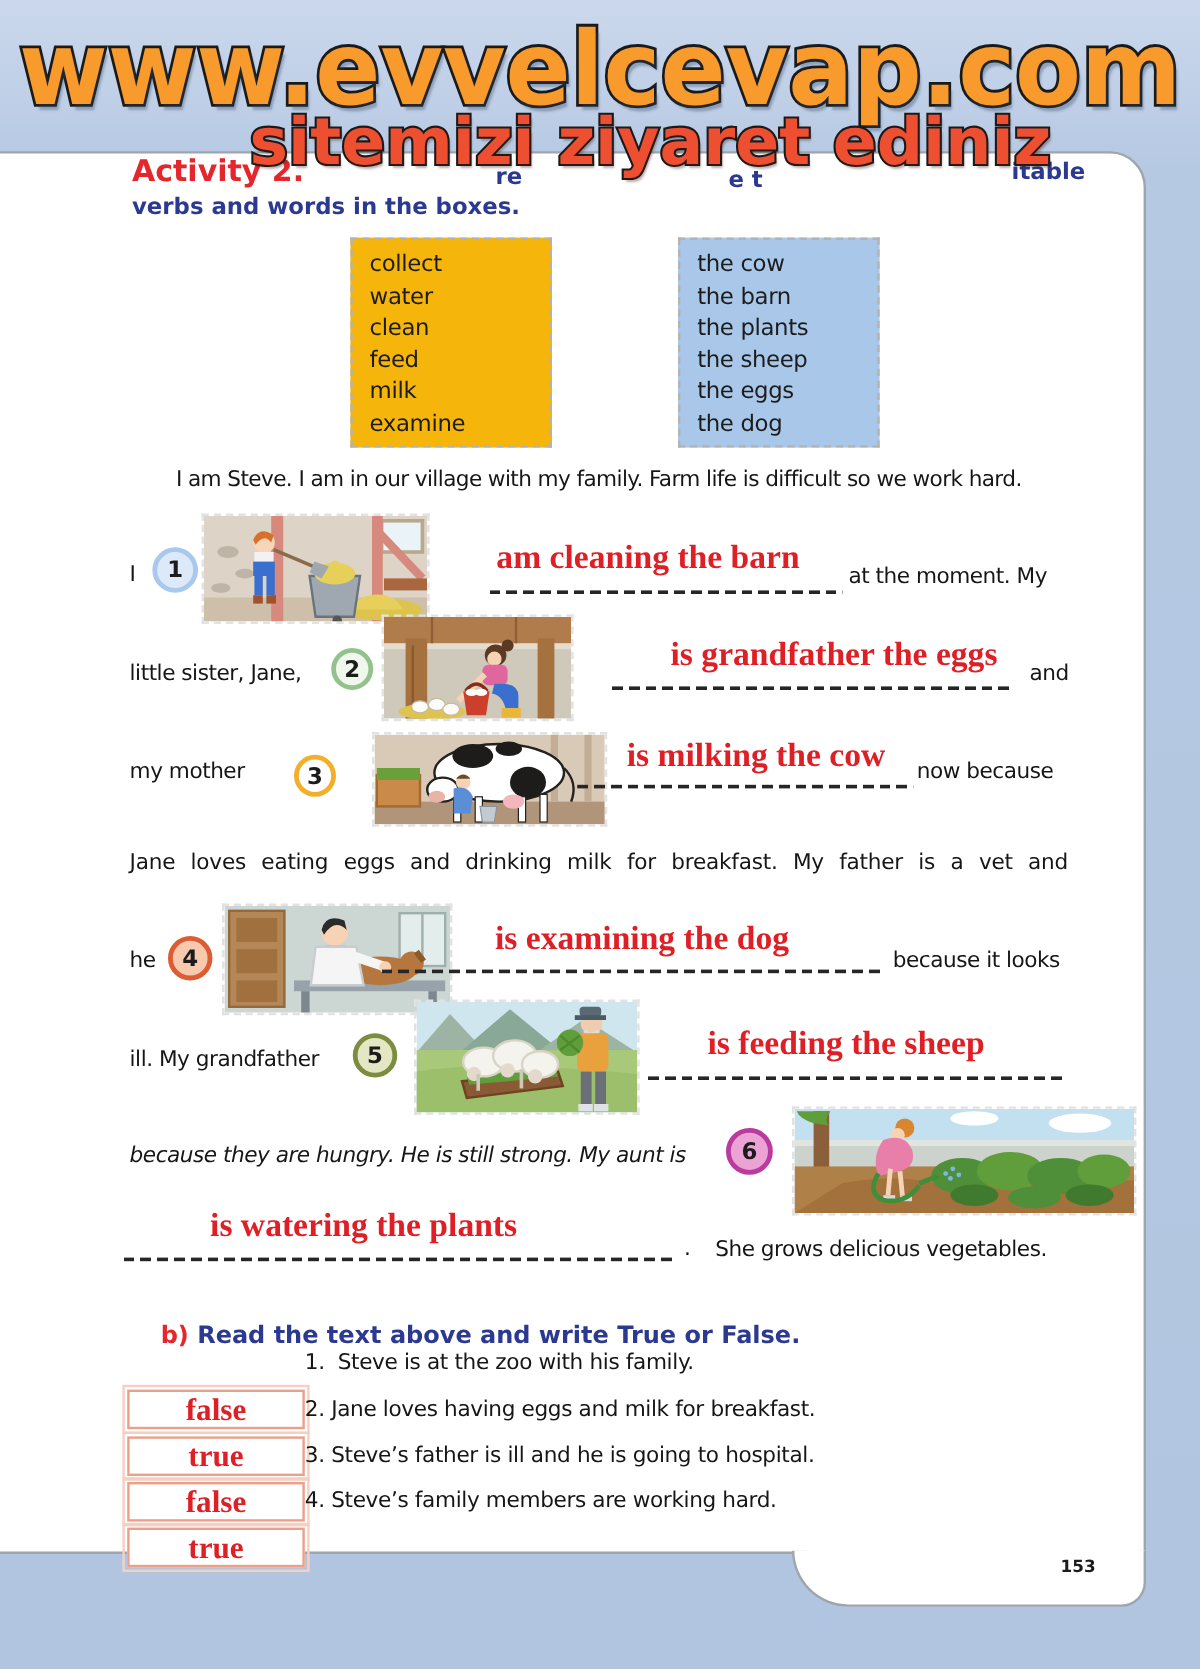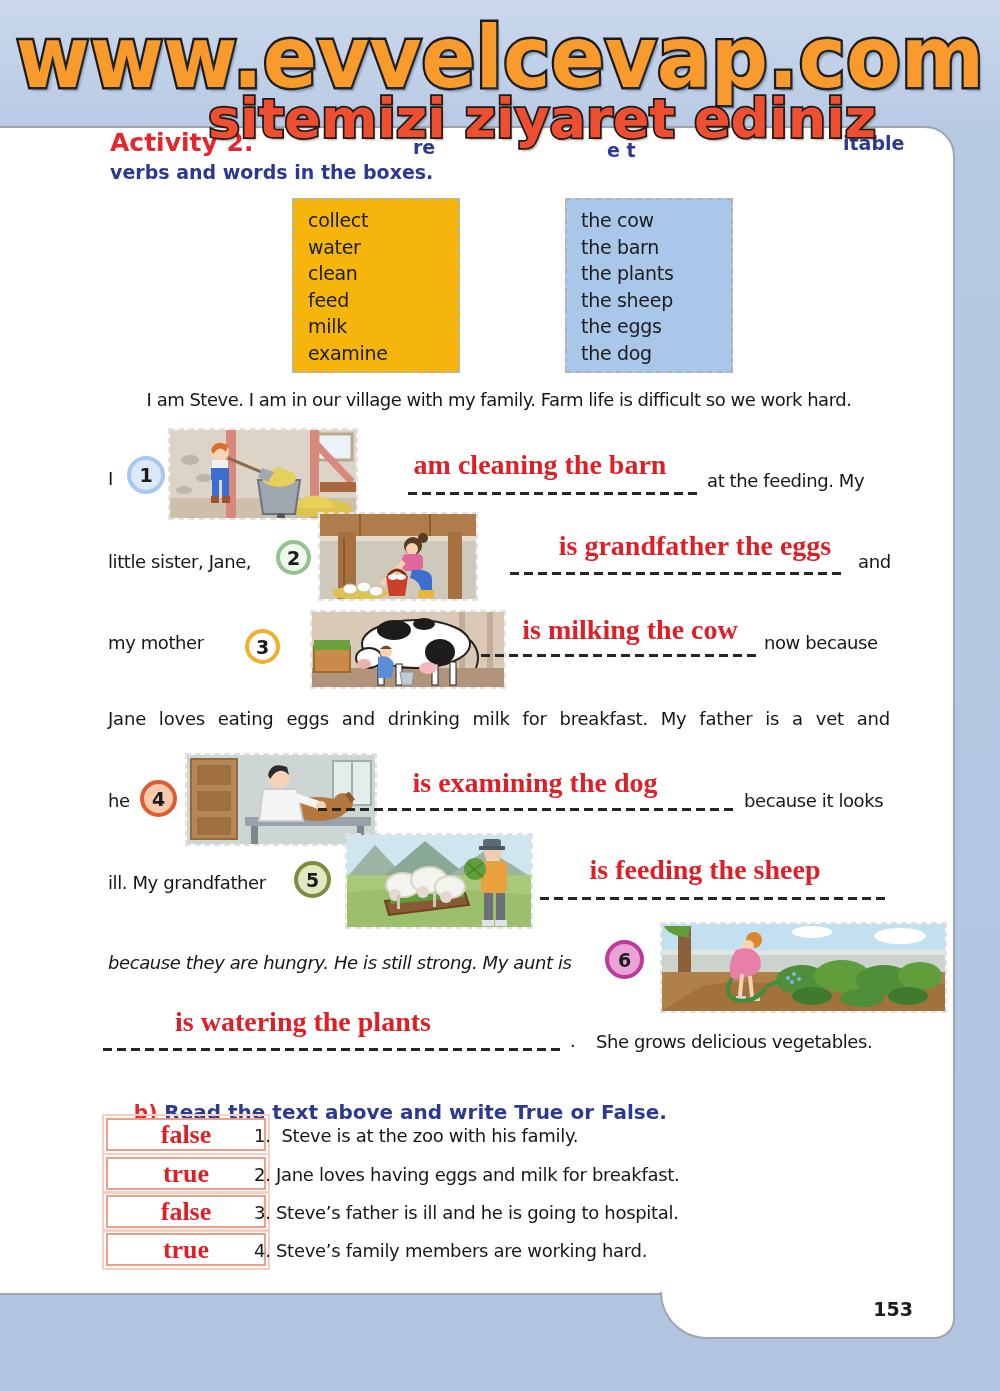--- a/index.html
+++ b/index.html
@@ -6,21 +6,21 @@
   html,body{background:#b2c5e0;}
   .stage{position:relative;width:1000px;height:1391px;overflow:hidden;
          background:linear-gradient(180deg,#cbd8ec 0%,#b6c9e3 10%,#b2c5e0 100%);
          font-family:"DejaVu Sans",sans-serif;}
   .card{position:absolute;left:-14px;top:126px;width:969px;height:1169px;background:#fff;
         border:2px solid #9fa5ac;border-radius:12px 30px 0 0;}
   .tab{position:absolute;left:660px;top:1292px;width:295px;height:47px;background:#fff;
        border:2px solid #9fa5ac;border-top:none;border-radius:0 0 26px 26px;
        border-bottom-left-radius:60px;}
   .tab::before{content:"";position:absolute;left:10px;top:-5px;right:4px;height:8px;background:#fff;}
-  .pageno{position:absolute;right:40px;top:6px;font-size:19px;font-weight:700;color:#1c1c1c;}
+  .pageno{position:absolute;right:40px;top:6px;font-size:14px;font-weight:700;color:#1c1c1c;}
 
   .banner{position:absolute;left:0;top:16px;width:100%;text-align:center;font-weight:800;
           font-size:80px;line-height:1;color:#f89a2c;-webkit-text-stroke:4.5px #1a1a1a;
           paint-order:stroke fill;transform:scaleY(1.06);transform-origin:top center;
           text-shadow:3px 4px 2px rgba(45,65,95,.35);letter-spacing:0;}
   .wm2{position:absolute;left:192px;top:92px;width:700px;text-align:center;font-weight:800;
        font-size:54px;line-height:1;color:#ee4f31;-webkit-text-stroke:3.5px #1a1a1a;
        paint-order:stroke fill;text-shadow:2px 3px 2px rgba(60,30,20,.35);z-index:9;}
 
   .t{position:absolute;font-size:18px;letter-spacing:-.4px;color:#161616;white-space:pre;}
@@ -44,23 +44,23 @@
          background:repeating-linear-gradient(90deg,#262626 0 9px,transparent 9px 14px);}
   .para{position:absolute;left:108px;width:782px;font-size:18px;letter-spacing:-.2px;color:#161616;
         text-align:justify;text-align-last:justify;}
   .intro{position:absolute;left:108px;top:389px;width:782px;font-size:18px;letter-spacing:-.5px;
          color:#161616;text-align:center;white-space:pre;}
 
   .bhead{position:absolute;left:106px;top:1076px;font-size:20px;font-weight:700;white-space:pre;}
   .bhead .b{color:#e5262c;}
   .bhead .rest{color:#2b3a90;}
 
-  .tfbox{position:absolute;left:106px;width:160px;height:33px;background:#fff;
+  .tfbox{position:absolute;left:106px;width:148px;height:33px;background:#fff;
          border:2px solid #ec9f89;outline:2px solid #f7cfc2;outline-offset:2px;
-         display:flex;align-items:center;justify-content:center;}
+         display:flex;align-items:center;justify-content:center;margin-top:40px;}
   .tfbox span{font-family:"Liberation Serif","DejaVu Serif",serif;font-weight:700;font-size:26px;
               color:#df1f26;line-height:1;}
   .stmt{position:absolute;left:254px;font-size:18px;letter-spacing:-.3px;color:#161616;white-space:pre;}
 </style>
 </head>
 <body>
 
 <div class="stage">
 
   <div class="card"></div>
@@ -120,21 +120,21 @@
       <rect x="42" y="30" width="16" height="14" fill="#f2f2f2"></rect>
         <rect x="41" y="38" width="18" height="12" fill="#3a6fd0"></rect>
       <rect x="42" y="50" width="7" height="16" fill="#3a6fd0"></rect>
         <rect x="52" y="50" width="7" height="16" fill="#3a6fd0"></rect>
       <rect x="41" y="66" width="8" height="7" fill="#a0522d"></rect>
         <rect x="52" y="66" width="8" height="7" fill="#a0522d"></rect>
     </svg>
   </div>
   <div class="answer" style="left:390px;top:449px;width:300px;">am cleaning the barn</div>
   <div class="blank" style="left:408px;top:492px;width:294px;"></div>
-  <div class="t" style="left:707px;top:470px;">at the feeding. My</div>
+  <div class="t" style="left:707px;top:470px;">at the moment. My</div>
 
   <div class="t" style="left:108px;top:551px;">little sister, Jane,</div>
   <div class="circle" style="left:276px;top:540px;width:35px;height:35px;border:4px solid #94c28e;background:#f0f7ec;">2</div>
   <div class="img" style="left:318px;top:512px;width:160px;height:89px;">
     <svg width="156" height="85" viewBox="0 0 156 85">
       <rect width="156" height="85" fill="#cfc9bc"></rect>
         <rect width="156" height="24" fill="#b07c4c"></rect>
       <rect y="22" width="156" height="5" fill="#e4ddcf"></rect>
       <line x1="40" y1="0" x2="40" y2="22" stroke="#8f5f33" stroke-width="2"></line>
         <line x1="110" y1="0" x2="110" y2="22" stroke="#8f5f33" stroke-width="2"></line>

